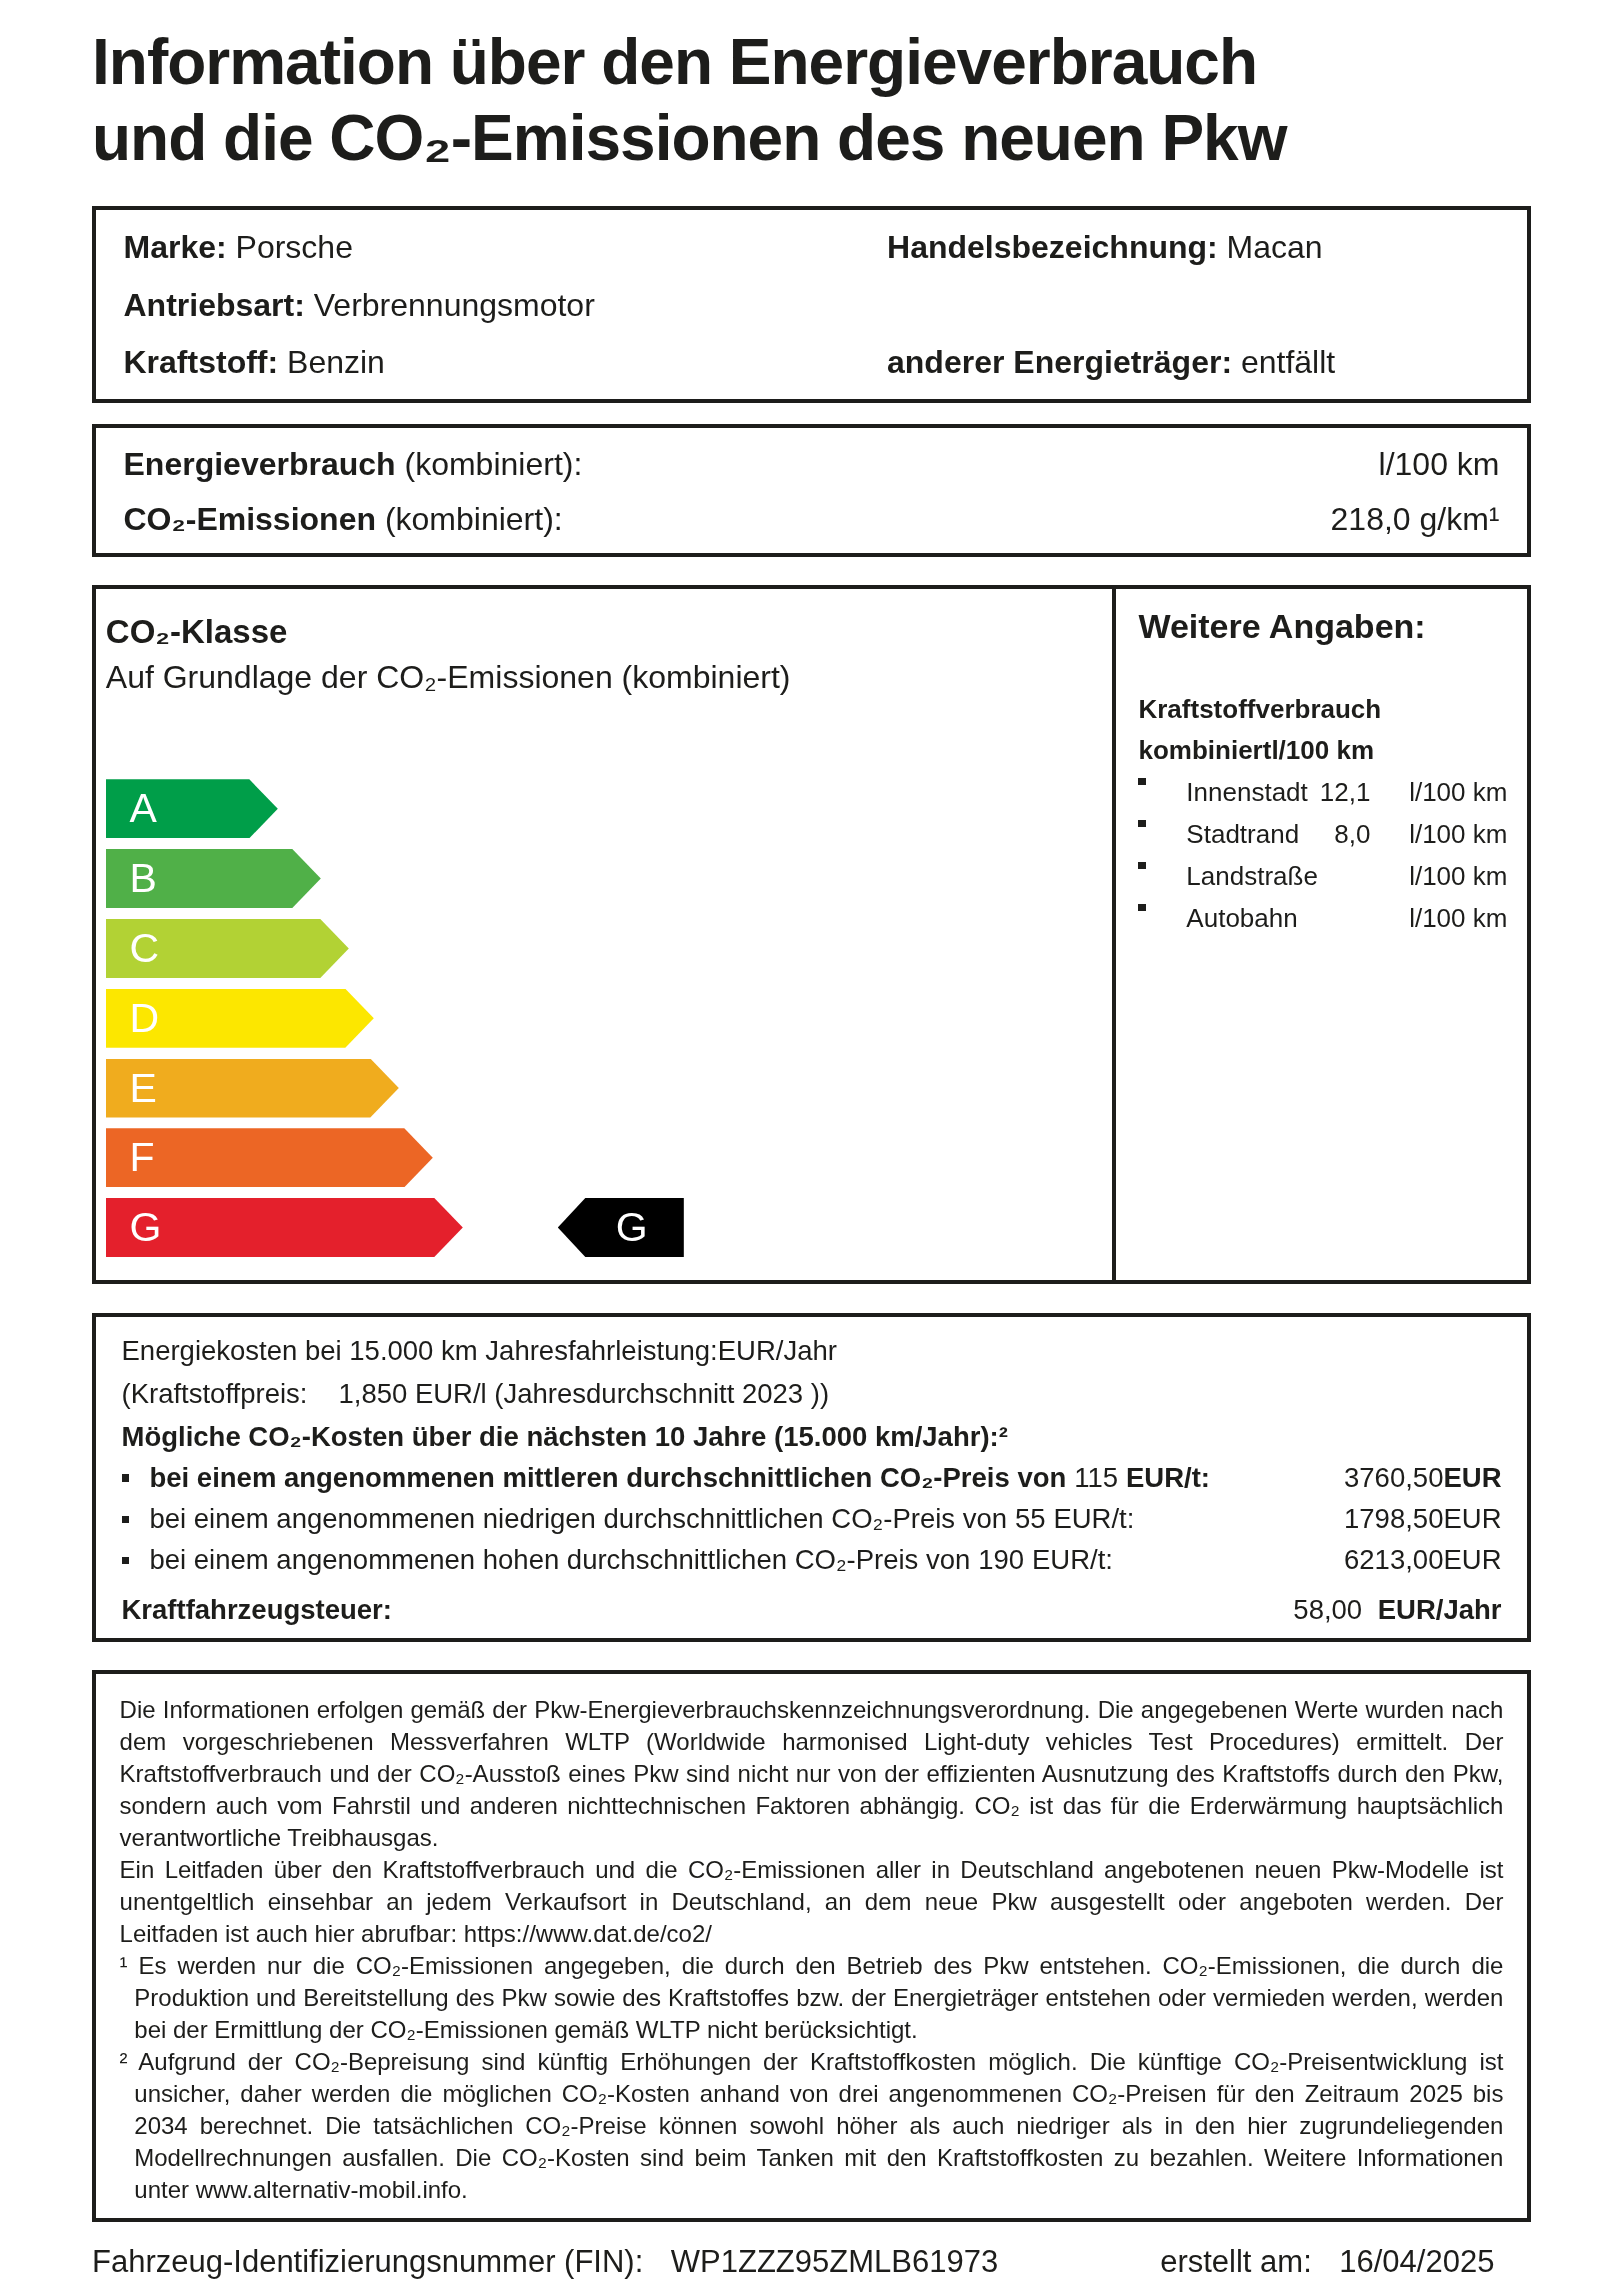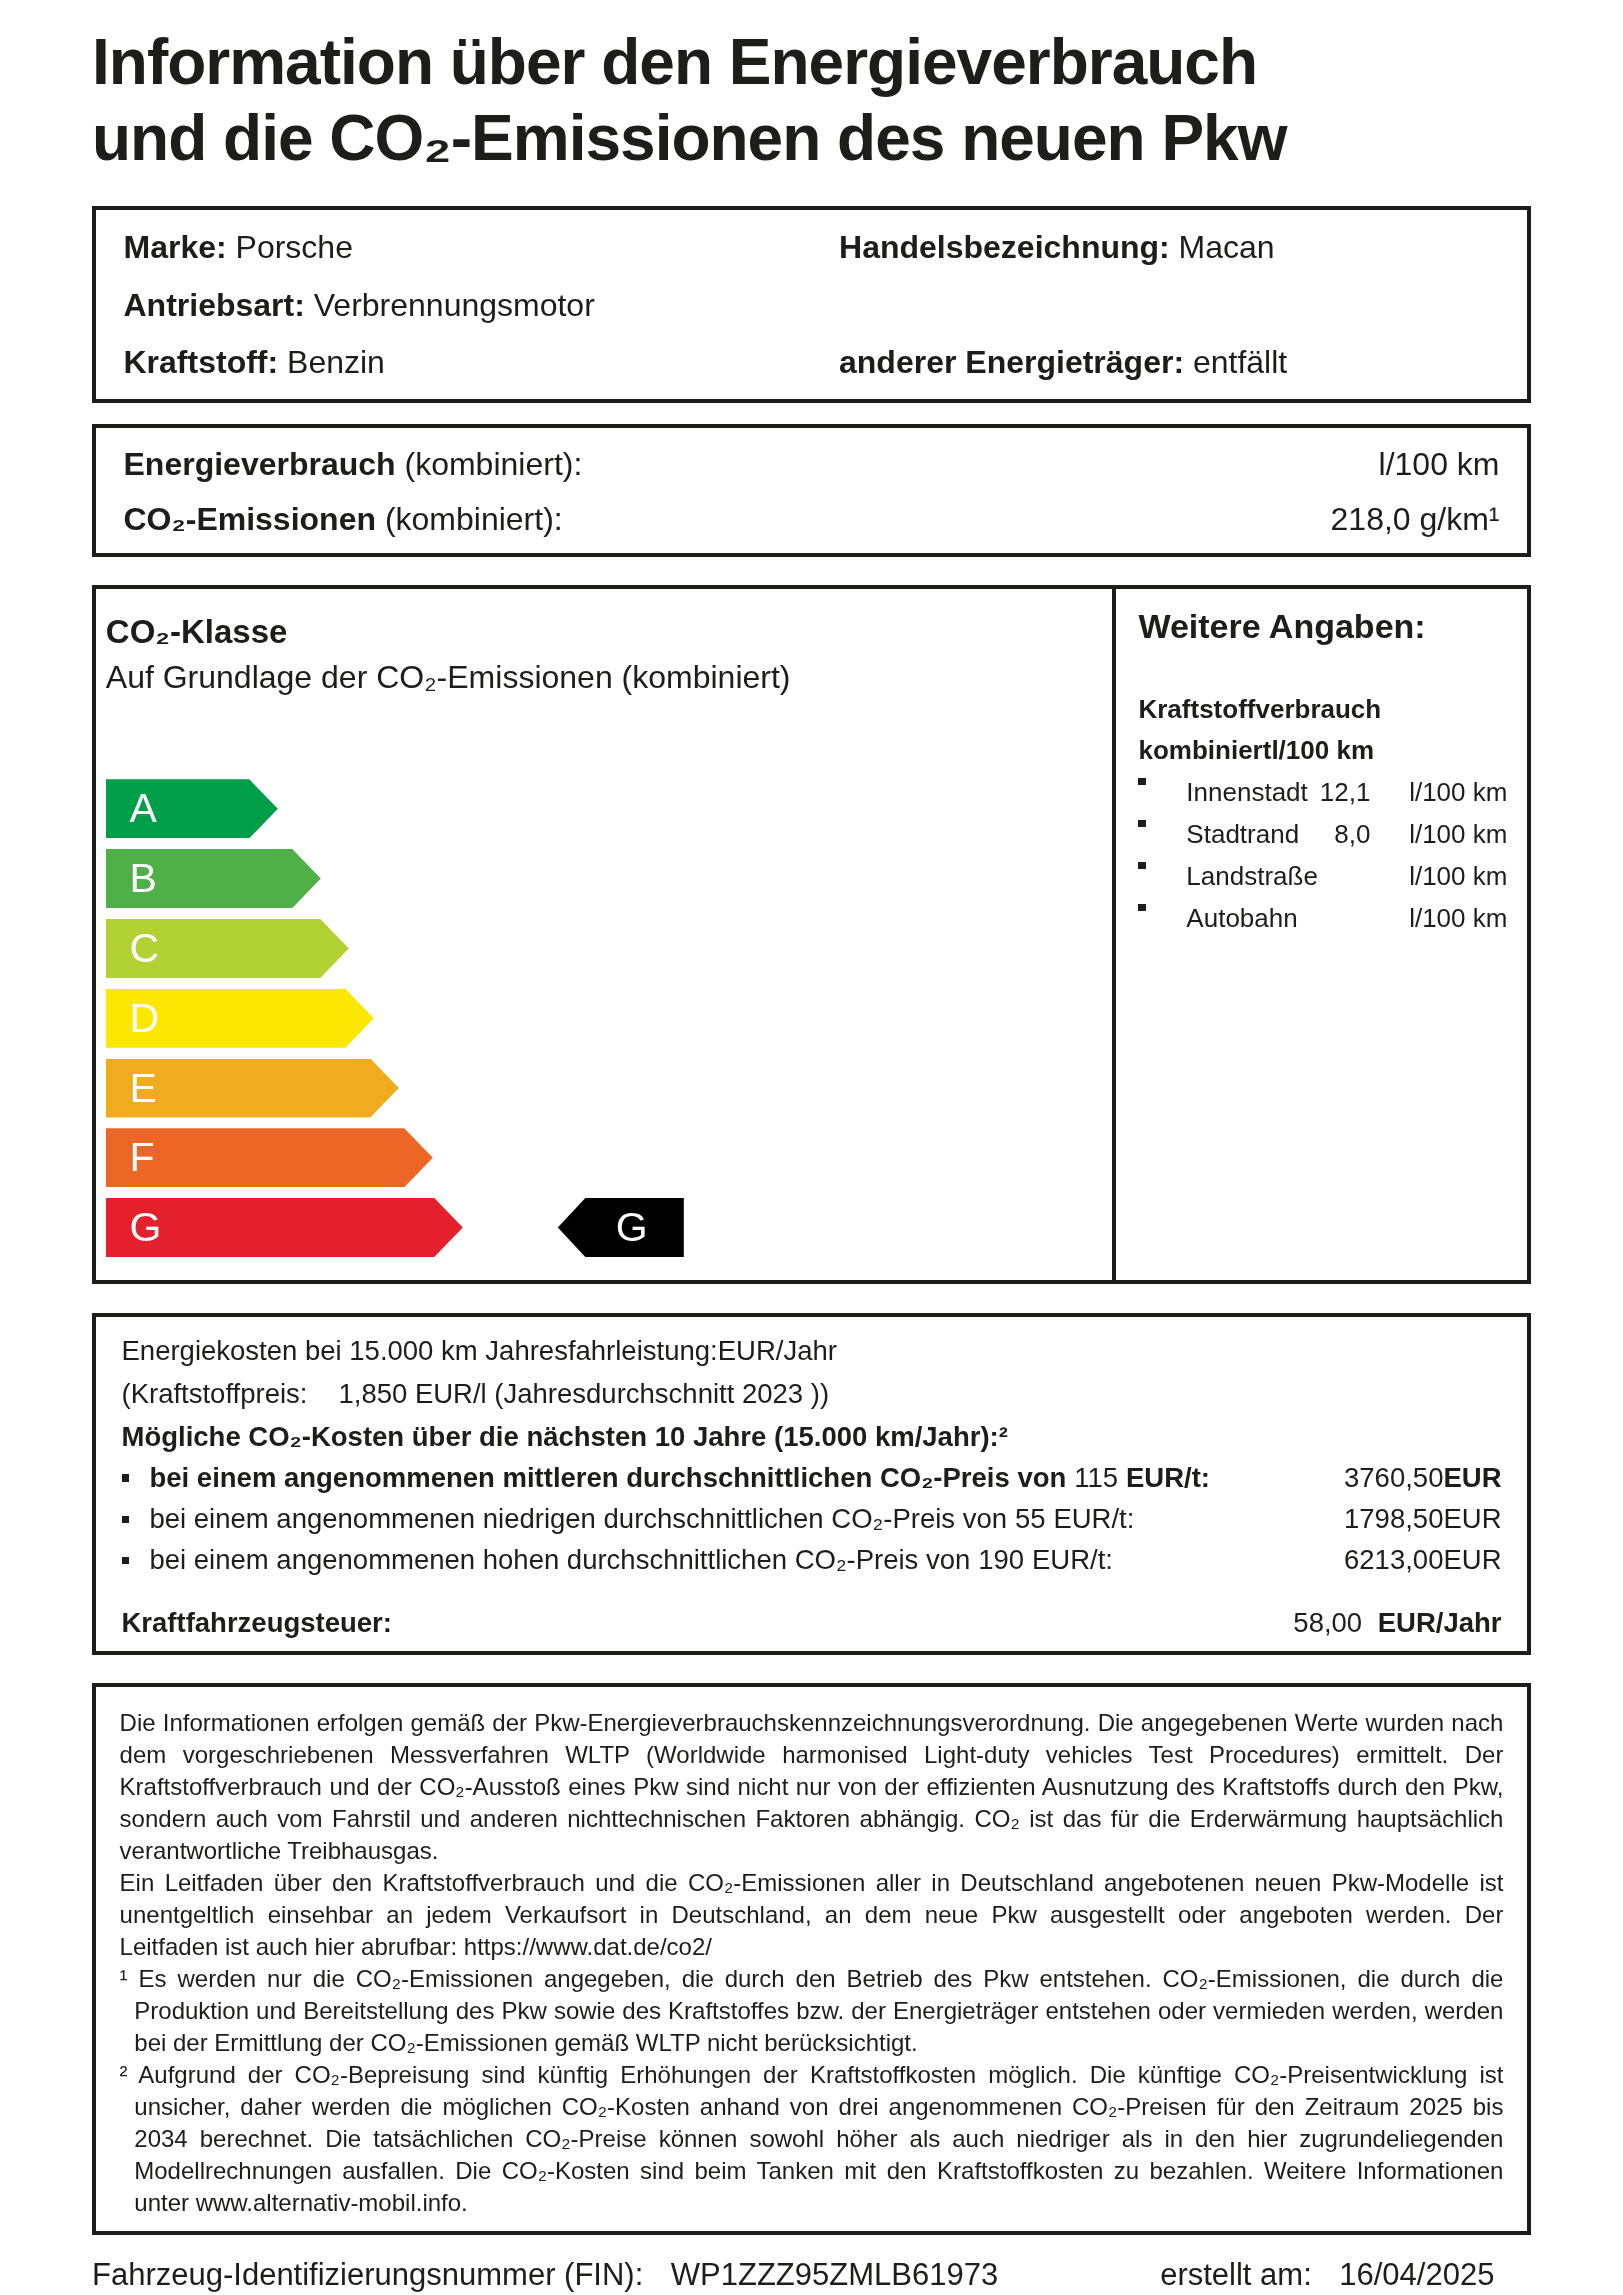--- a/index.html
+++ b/index.html
@@ -16,21 +16,21 @@
   .doc-title {
     padding-top:23.6px;
     font-size:64px; font-weight:700; line-height:1.20; letter-spacing:-1px;
   }
 
   
   .box { border:4.9px solid #1d1d1b; width:100%; }
 
   
   .box-vehicle { margin-top:28.5px; padding:21.6px 27.5px 17.7px; font-size:32px; }
-  .veh-row { display:flex; line-height:1.0; margin-bottom:25.5px; }
+  .veh-row { display:flex; line-height:1.0; margin-bottom:25.5px;gap:48px; }
   .veh-row:last-child { margin-bottom:2.9px; }
   .veh-cell-left { width:52%; }
   .b { font-weight:700; }
 
   
   .box-consumption { margin-top:21.6px; padding:19.6px 27.5px 16.7px; font-size:32px; }
   .cons-row { display:flex; justify-content:space-between; line-height:1.0; margin-bottom:22.6px; }
   .cons-row:last-child { margin-bottom:2px; }
 
   
@@ -68,21 +68,21 @@
   .box-costs { margin-top:29.4px; padding:18.7px 25.5px 12.8px; font-size:27.5px; }
   .cost-head { display:flex; justify-content:flex-start; font-weight:400; line-height:1.1; }
   .cost-fuelprice { display:flex; margin-top:12.8px; line-height:1.1; }
   .cost-fuelprice .fp-value { margin-left:31px; }
   .cost-co2head { margin-top:12.8px; font-weight:700; line-height:1.1; }
   .scenario { display:flex; align-items:center; margin-top:10.8px; line-height:1.1; }
   .scenario .sq-bullet { margin-right:20.6px; }
   .sc-price { margin:0 7.9px; }
   .sc-spacer { flex:1; }
   .scenario.emphasized .sc-text, .scenario.emphasized .sc-priceunit, .scenario.emphasized .sc-currency { font-weight:700; }
-  .cost-tax { display:flex; justify-content:space-between; margin-top:33px; line-height:1.1; }
+  .cost-tax { display:flex; justify-content:space-between; margin-top:20px; line-height:1.1; }
   .tax-right .b { margin-left:7.9px; }
 
   
   .box-legal { margin-top:27.5px; padding:19.6px 23.6px 12.8px; font-size:24px; line-height:32px; text-align:justify; }
   .legal-p.hanging { padding-left:14.7px; text-indent:-14.7px; }
 
   
   .doc-footer { margin-top:21.6px; font-size:31px; display:flex; align-items:baseline; }
   .fin-value { margin-left:27.5px; }
   .created-label { margin-left:162px; }

